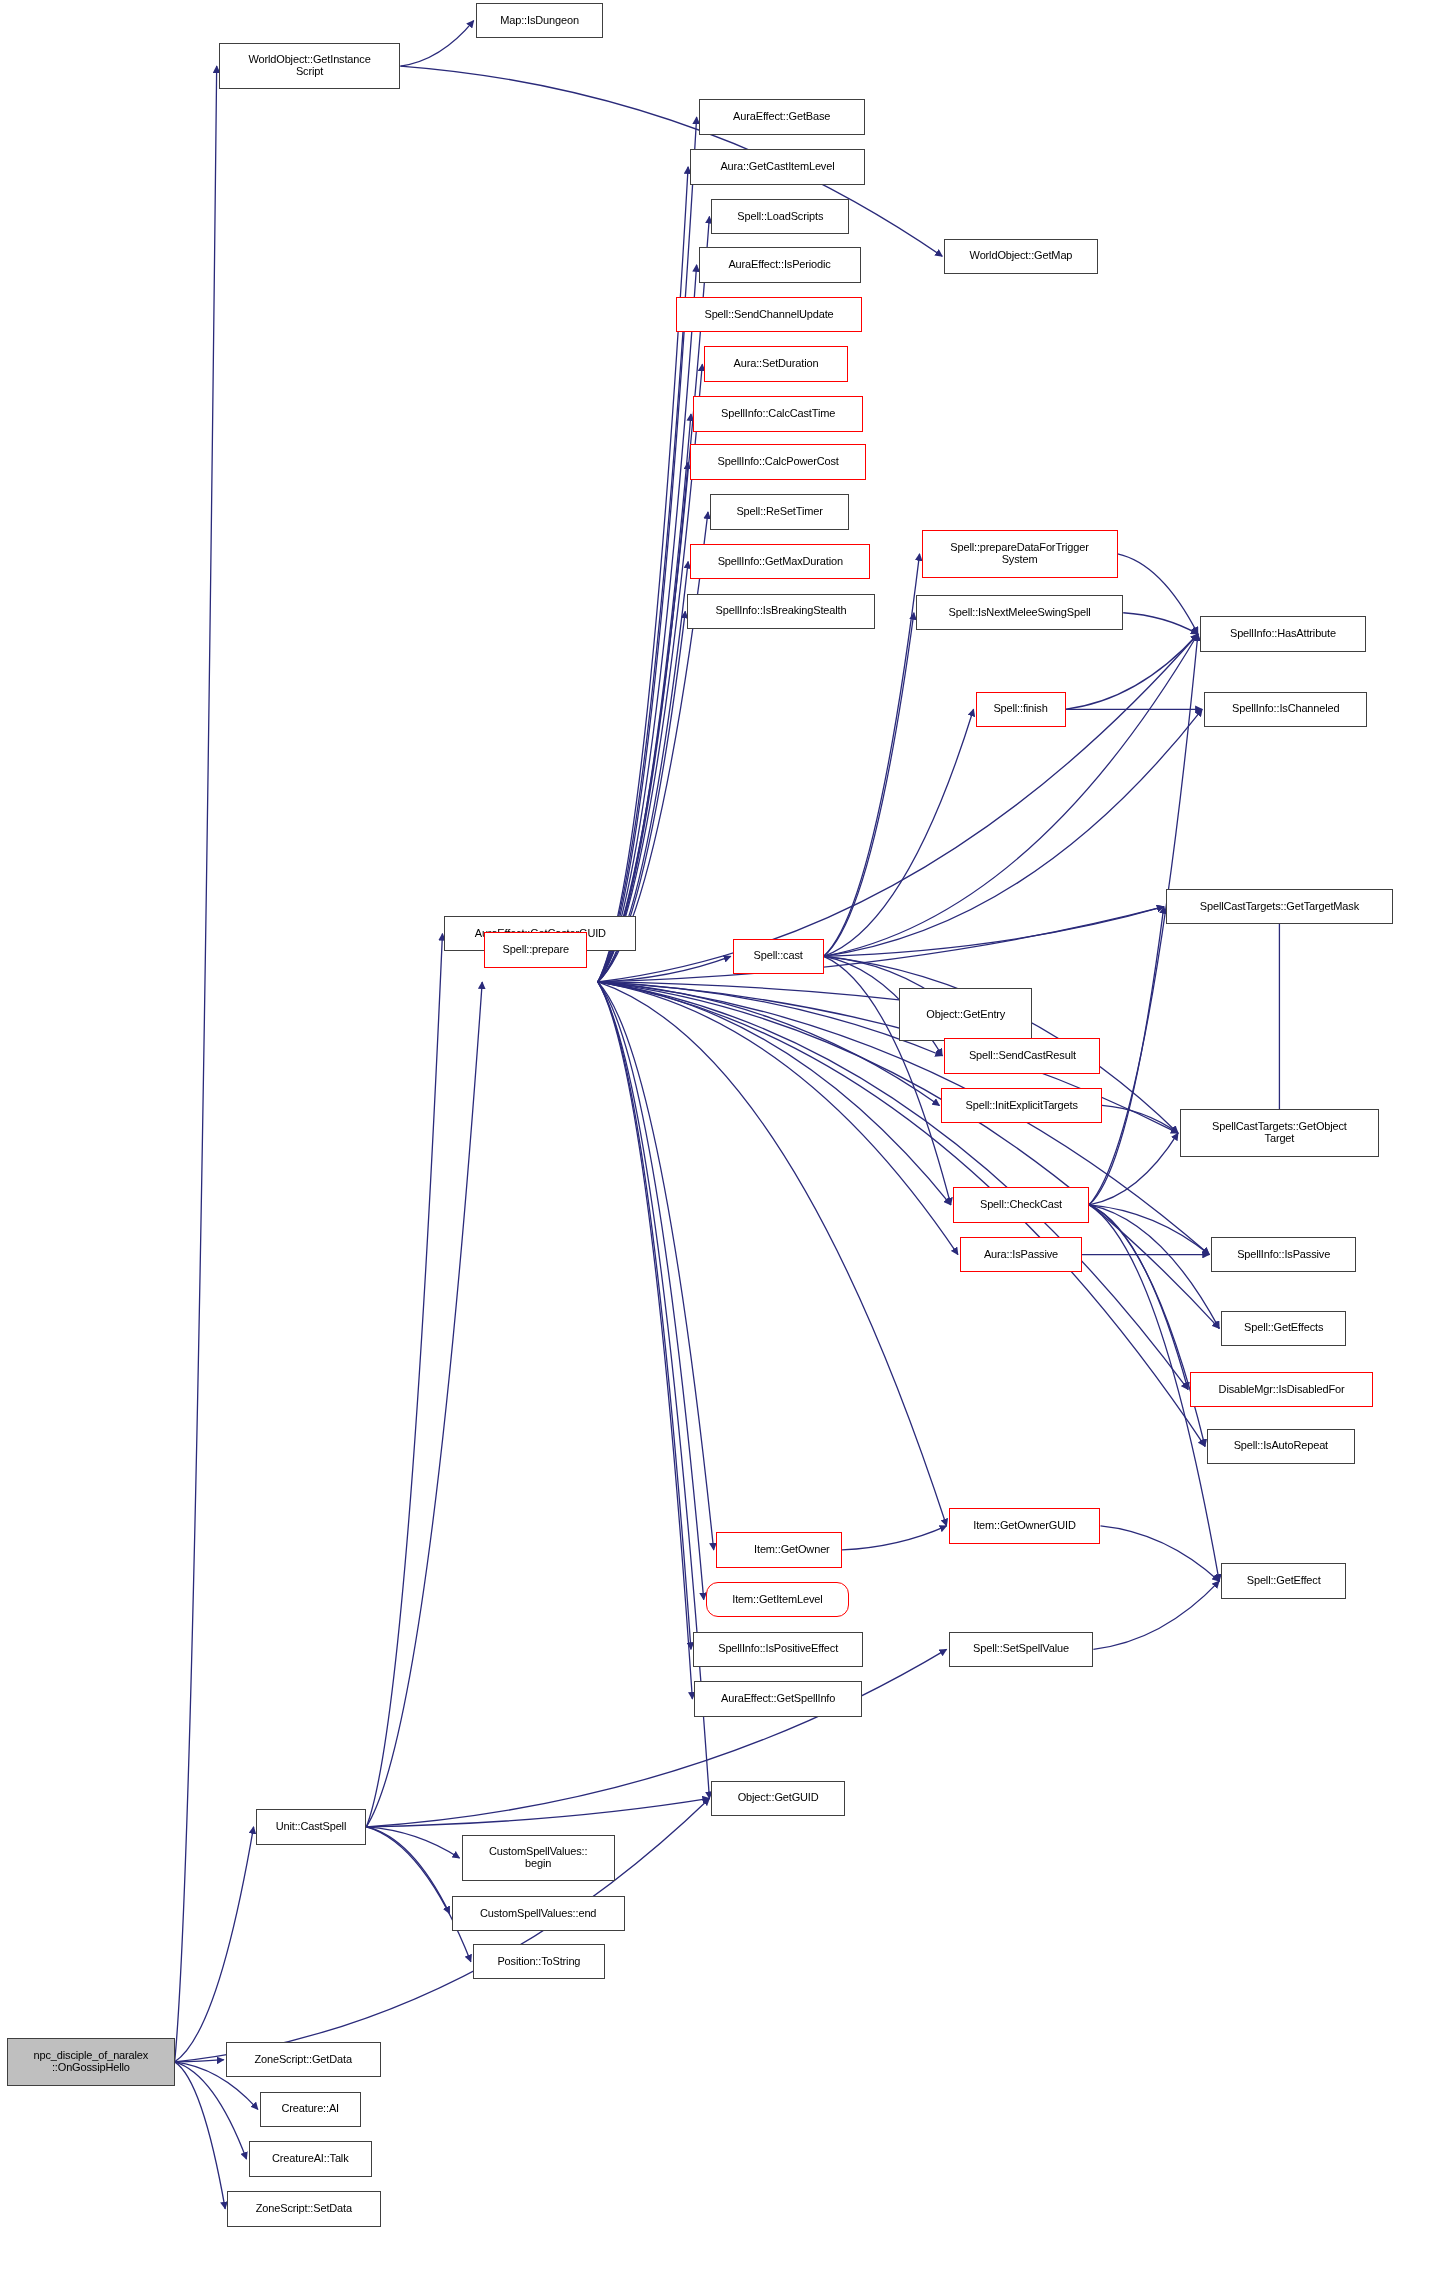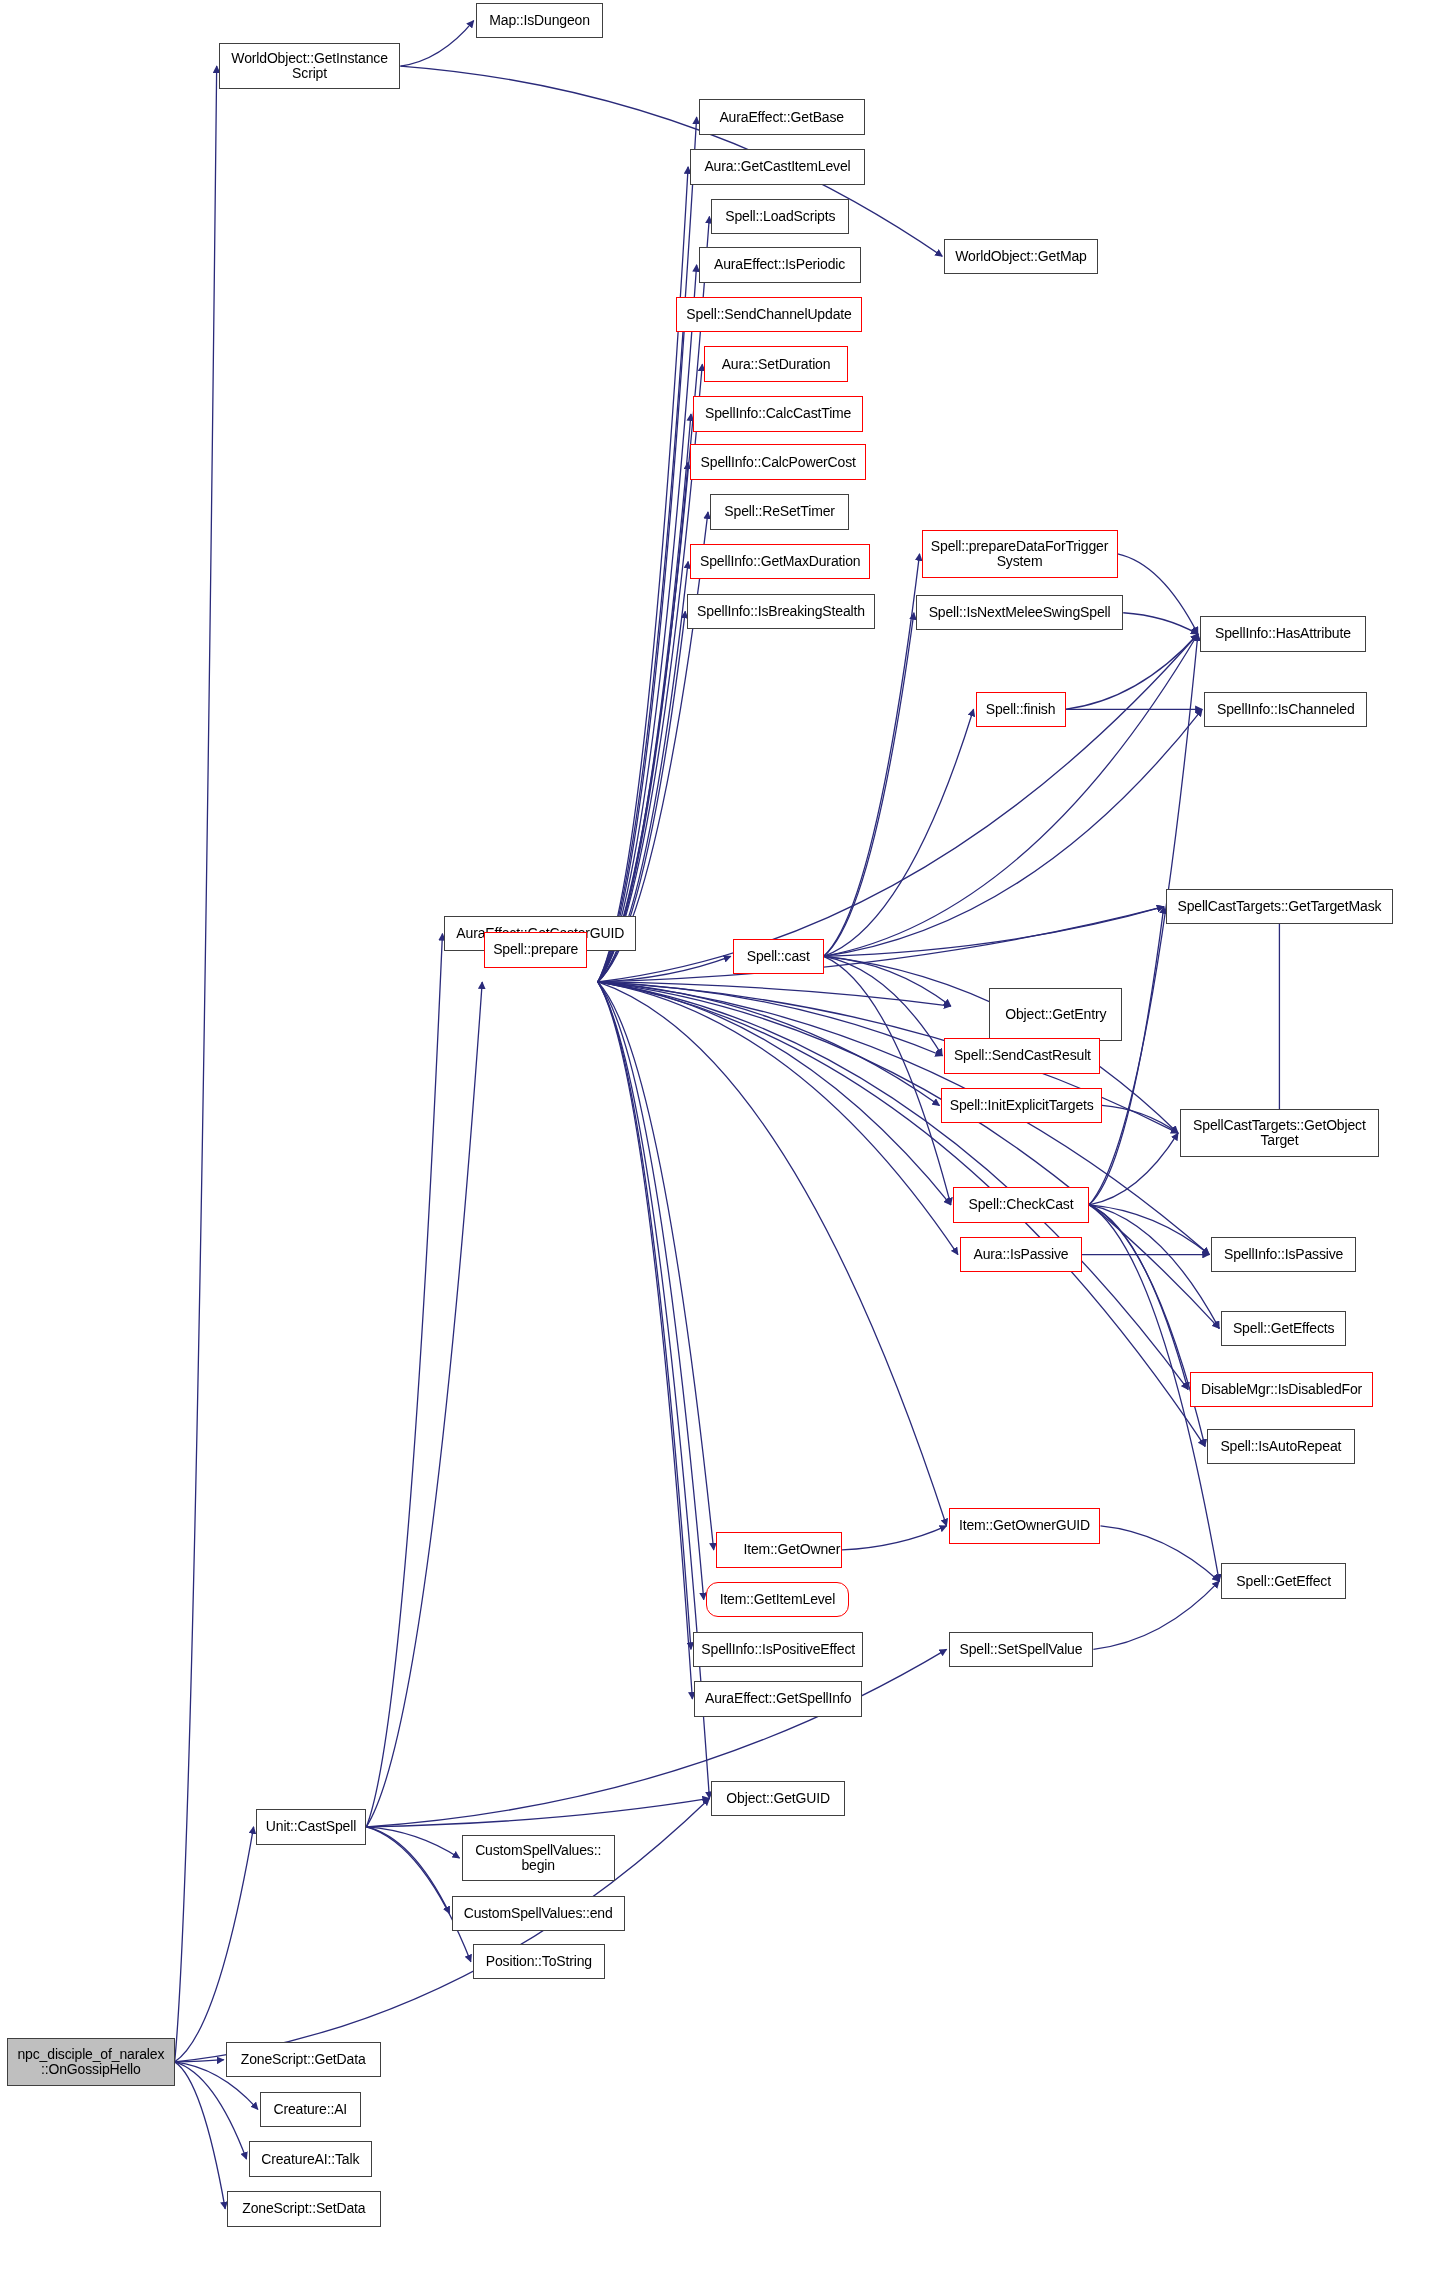--- a/index.html
+++ b/index.html
@@ -27,21 +27,21 @@
   }
   .node {
     position: absolute;
     box-sizing: border-box;
     display: flex;
     align-items: center;
     justify-content: center;
     text-align: center;
     background: #ffffff;
     border: 1px solid #404040;
-    font-size: 14px;
+    font-size: 11px;
     line-height: 1.08;
     color: #000000;
     letter-spacing: -0.15px;
     white-space: pre-line;
     padding: 0 3px;
     cursor: pointer;
   }
   .node.red {
     border-color: #ff0000;
   }
@@ -156,21 +156,21 @@
       <div class="node red" style="left: 921.58px; top: 529.66px; width: 195.96px; height: 48.28px;">Spell::prepareDataForTrigger
 System</div>
       <div class="node" style="left: 915.9px; top: 594.98px; width: 207.32px; height: 35.5px;">Spell::IsNextMeleeSwingSpell</div>
       <div class="node" style="left: 1199.9px; top: 616.28px; width: 166.14px; height: 35.5px;">SpellInfo::HasAttribute</div>
       <div class="node red" style="left: 975.54px; top: 691.54px; width: 90px; height: 35.5px;">Spell::finish</div>
       <div class="node" style="left: 1204.16px; top: 691.54px; width: 163.3px; height: 35.5px;">SpellInfo::IsChanneled</div>
       <div class="node" style="left: 1165.82px; top: 888.92px; width: 227.2px; height: 35.5px;">SpellCastTargets::GetTargetMask</div>
       <div class="node" style="left: 444.46px; top: 915.9px; width: 191.7px; height: 35.5px;">AuraEffect::GetCasterGUID</div>
       <div class="node red" style="left: 732.72px; top: 938.62px; width: 90.88px; height: 35.5px;">Spell::cast</div>
       <div class="node red" style="left: 484.22px; top: 932px; width: 103px; height: 35.5px;">Spell::prepare</div>
-      <div class="node" style="left: 989px; top: 988.32px; width: 133.48px; height: 53px;">Object::GetEntry</div>
+      <div class="node" style="left: 899px; top: 988.32px; width: 133.48px; height: 53px;">Object::GetEntry</div>
       <div class="node red" style="left: 944.3px; top: 1038.02px; width: 156.2px; height: 35.5px;">Spell::SendCastResult</div>
       <div class="node red" style="left: 941.46px; top: 1087.72px; width: 160.46px; height: 35.5px;">Spell::InitExplicitTargets</div>
       <div class="node" style="left: 1180.02px; top: 1109.02px; width: 198.8px; height: 48.28px;">SpellCastTargets::GetObject
 Target</div>
       <div class="node red" style="left: 952.82px; top: 1187.12px; width: 136.32px; height: 35.5px;">Spell::CheckCast</div>
       <div class="node red" style="left: 959.92px; top: 1236.82px; width: 122.12px; height: 35.5px;">Aura::IsPassive</div>
       <div class="node" style="left: 1211.26px; top: 1236.82px; width: 144.84px; height: 35.5px;">SpellInfo::IsPassive</div>
       <div class="node" style="left: 1221.2px; top: 1310.66px; width: 124.96px; height: 35.5px;">Spell::GetEffects</div>
       <div class="node red" style="left: 1189.96px; top: 1371.72px; width: 183.18px; height: 35.5px;">DisableMgr::IsDisabledFor</div>
       <div class="node" style="left: 1207px; top: 1428.52px; width: 147.68px; height: 35.5px;">Spell::IsAutoRepeat</div>

